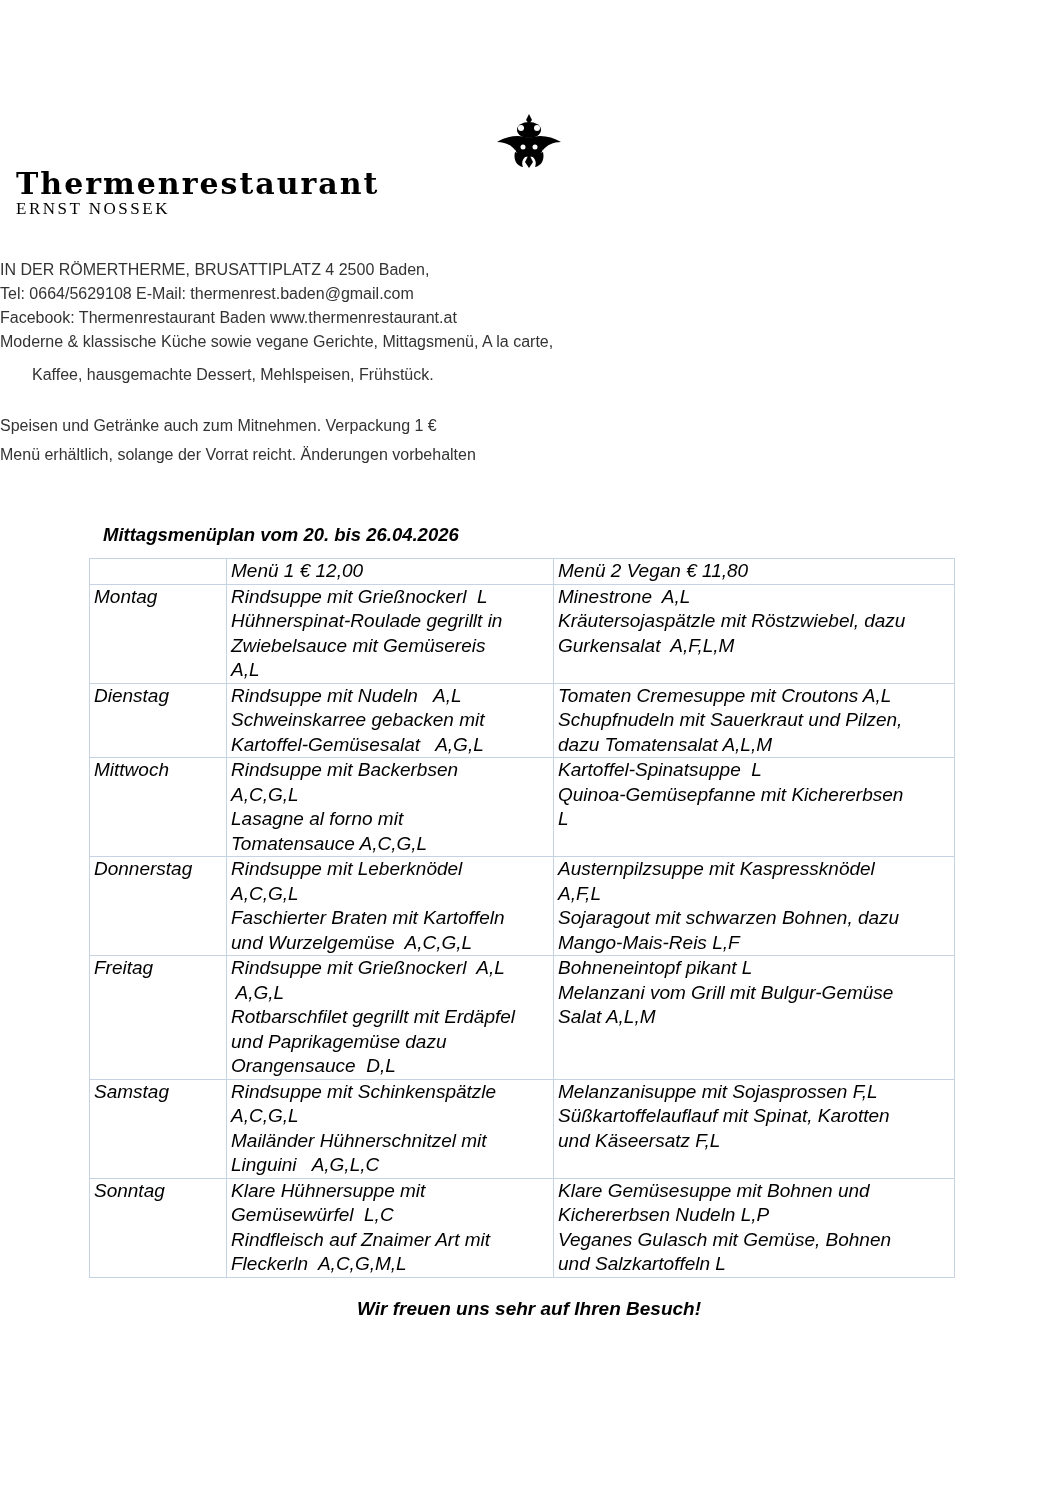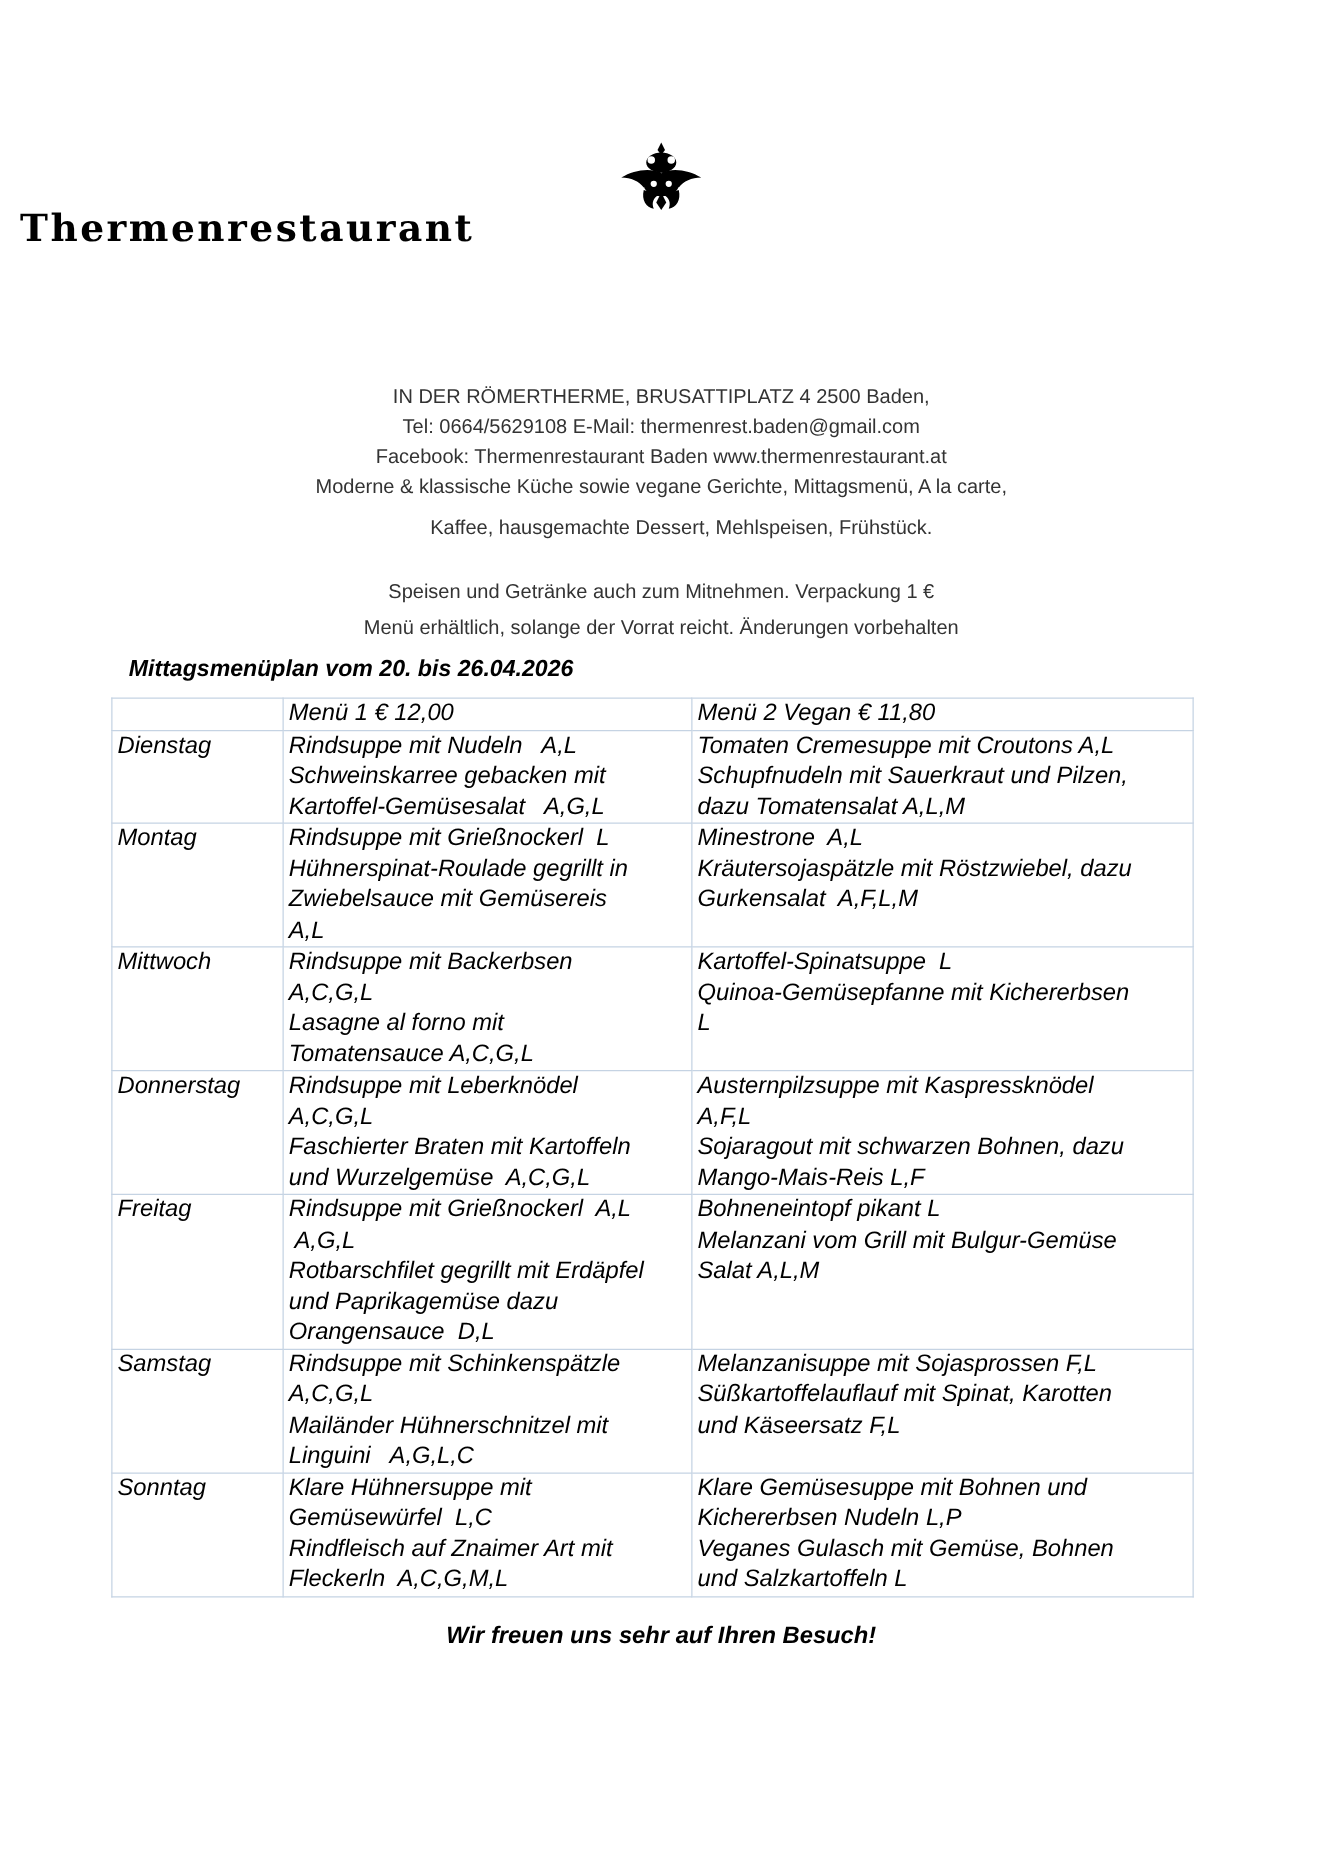--- a/index.html
+++ b/index.html
@@ -1,21 +1,21 @@
 <!DOCTYPE html>
 <html><head>
 <meta charset="utf-8">
 <style>
   html, body { margin: 0; padding: 0; background: #ffffff; }
   body { width: 1058px; height: 1497px; position: relative; overflow: hidden; font-family: "Liberation Sans", sans-serif; color: #000; }
   .logo-wrap { position: absolute; top: 112px; left: 0; width: 1058px; text-align: left; }
   .ornament { width: 100px; height: 58px; display: block; margin: 0 auto; }
   .brand { font-family: "DejaVu Serif", serif; font-weight: bold; font-size: 30px; letter-spacing: 2px; line-height: 32px; margin-top: -2px; padding-left: 16px; }
   .brand-sub { font-family: "Liberation Serif", serif; font-size: 17px; letter-spacing: 2.5px; line-height: 18px; margin-top: 0px; padding-left: 16px; }
-  .info { position: absolute; left: 0; width: 1058px; text-align: center; font-size: 16px; color: #333; margin-top: 48px; }
+  .info { position: absolute; left: 0; width: 1058px; text-align: left; font-size: 16px; color: #333; }
   .info div { white-space: nowrap; }
   .title { position: absolute; left: 103px; top: 524px; font-size: 18.5px; font-weight: bold; font-style: italic; }
   table.menu { position: absolute; left: 89px; top: 558px; width: 866px; border-collapse: collapse; font-style: italic; font-size: 19px; line-height: 24.5px; }
   table.menu td { border: 1px solid #c5d3e3; vertical-align: top; padding: 0 4px 0 4px; }
   table.menu td.day { width: 128px; }
   table.menu td.m1 { width: 318px; }
   .line { display: block; white-space: pre; }
   .footer { position: absolute; top: 1298px; left: 0; width: 1058px; text-align: center; font-size: 19px; font-weight: bold; font-style: italic; }
 </style>
 </head>
@@ -32,20 +32,21 @@
       <path d="M50 26 C60 22 72 24 82 30 C74 30 68 33 64 38 C60 34 55 31 50 32 Z"></path>
       <ellipse cx="50" cy="36" rx="14" ry="9"></ellipse>
       <circle cx="44" cy="35" r="2.5" fill="#fff"></circle>
       <circle cx="56" cy="35" r="2.5" fill="#fff"></circle>
       <path d="M36 40 C34 48 38 54 44 55 C42 50 44 46 48 44 Z"></path>
       <path d="M64 40 C66 48 62 54 56 55 C58 50 56 46 52 44 Z"></path>
       <path d="M50 42 L54 50 L50 56 L46 50 Z"></path>
     </g>
   </svg>
   <div class="brand">Thermenrestaurant</div>
+  <div class="brand-sub">ERNST NOSSEK</div>
 </div>
 
 <div class="info" style="top:258px; line-height:24px;">
   <div>IN DER RÖMERTHERME, BRUSATTIPLATZ 4 2500 Baden,</div>
   <div>Tel: 0664/5629108   E-Mail: thermenrest.baden@gmail.com</div>
   <div>Facebook: Thermenrestaurant Baden  www.thermenrestaurant.at</div>
   <div>Moderne &amp; klassische Küche sowie vegane Gerichte, Mittagsmenü, A la carte,</div>
   <div style="margin-top:9px;padding-left:32px;">Kaffee, hausgemachte Dessert, Mehlspeisen, Frühstück.</div>
 </div>
 
@@ -57,44 +58,44 @@
 <div class="title">Mittagsmenüplan vom 20. bis 26.04.2026</div>
 
 <table class="menu">
   <tbody id="menu-body">
     <tr>
       <td class="day"></td>
       <td class="m1">Menü 1 € 12,00</td>
       <td>Menü 2 Vegan € 11,80</td>
     </tr>
   <tr>
-        <td class="day">Dienstag</td>
-        <td class="m1">
-          <span class="line">Rindsuppe mit Nudeln   A,L</span>
-          <span class="line">Schweinskarree gebacken mit</span>
-          <span class="line">Kartoffel-Gemüsesalat   A,G,L</span>
-        </td>
-        <td>
-          <span class="line">Tomaten Cremesuppe mit Croutons A,L</span>
-          <span class="line">Schupfnudeln mit Sauerkraut und Pilzen,</span>
-          <span class="line">dazu Tomatensalat A,L,M</span>
-        </td>
-      </tr>
-      <tr>
         <td class="day">Montag</td>
         <td class="m1">
           <span class="line">Rindsuppe mit Grießnockerl  L</span>
           <span class="line">Hühnerspinat-Roulade gegrillt in</span>
           <span class="line">Zwiebelsauce mit Gemüsereis</span>
           <span class="line">A,L</span>
         </td>
         <td>
           <span class="line">Minestrone  A,L</span>
           <span class="line">Kräutersojaspätzle mit Röstzwiebel, dazu</span>
           <span class="line">Gurkensalat  A,F,L,M</span>
+        </td>
+      </tr>
+      <tr>
+        <td class="day">Dienstag</td>
+        <td class="m1">
+          <span class="line">Rindsuppe mit Nudeln   A,L</span>
+          <span class="line">Schweinskarree gebacken mit</span>
+          <span class="line">Kartoffel-Gemüsesalat   A,G,L</span>
+        </td>
+        <td>
+          <span class="line">Tomaten Cremesuppe mit Croutons A,L</span>
+          <span class="line">Schupfnudeln mit Sauerkraut und Pilzen,</span>
+          <span class="line">dazu Tomatensalat A,L,M</span>
         </td>
       </tr>
       <tr>
         <td class="day">Mittwoch</td>
         <td class="m1">
           <span class="line">Rindsuppe mit Backerbsen</span>
           <span class="line">A,C,G,L</span>
           <span class="line">Lasagne al forno mit</span>
           <span class="line">Tomatensauce A,C,G,L</span>
         </td>

